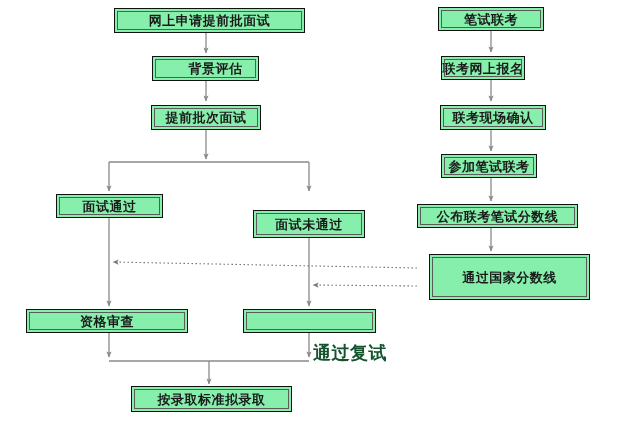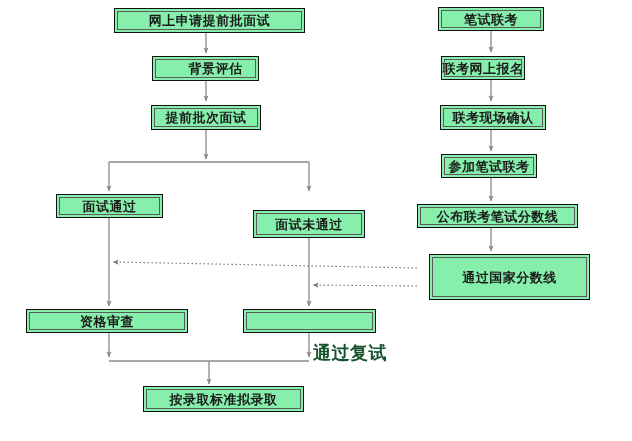--- a/index.html
+++ b/index.html
@@ -145,21 +145,21 @@
     <span class="node-inner"></span>
     <span>资格审查</span>
   </div>
 
   <div class="node" style="left:243px; top:309px; width:133px; height:24px;">
     <span class="node-inner"></span>
   </div>
 
   <div class="caption" style="left:313px; top:341px;">通过复试</div>
 
-  <div class="node" style="left:131px; top:386px; width:161px; height:26px;margin-left:12px;">
+  <div class="node" style="left:131px; top:386px; width:161px; height:26px;">
     <span class="node-inner"></span>
     <span>按录取标准拟录取</span>
   </div>
 
   <div class="node" style="left:438px; top:7px; width:106px; height:24px;">
     <span class="node-inner"></span>
     <span>笔试联考</span>
   </div>
 
   <div class="node" style="left:441px; top:56px; width:84px; height:24px;">

